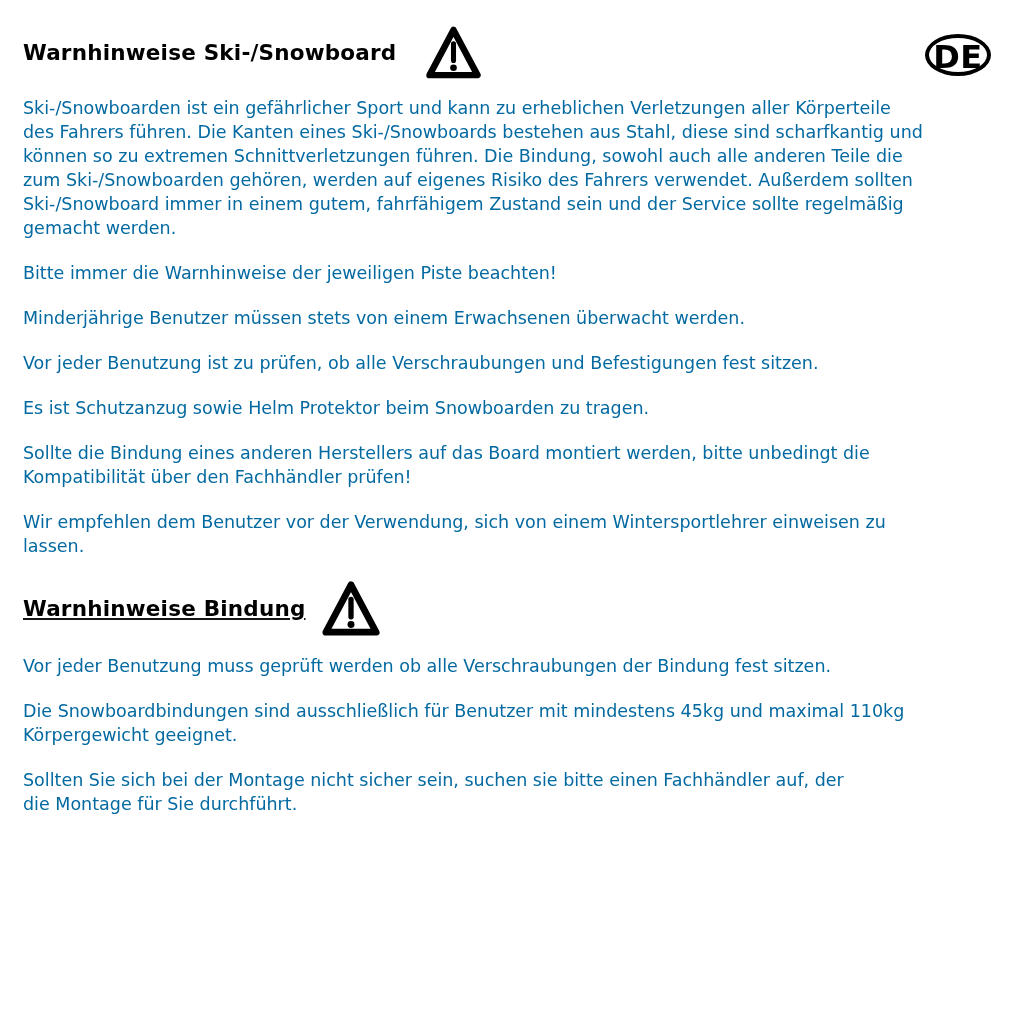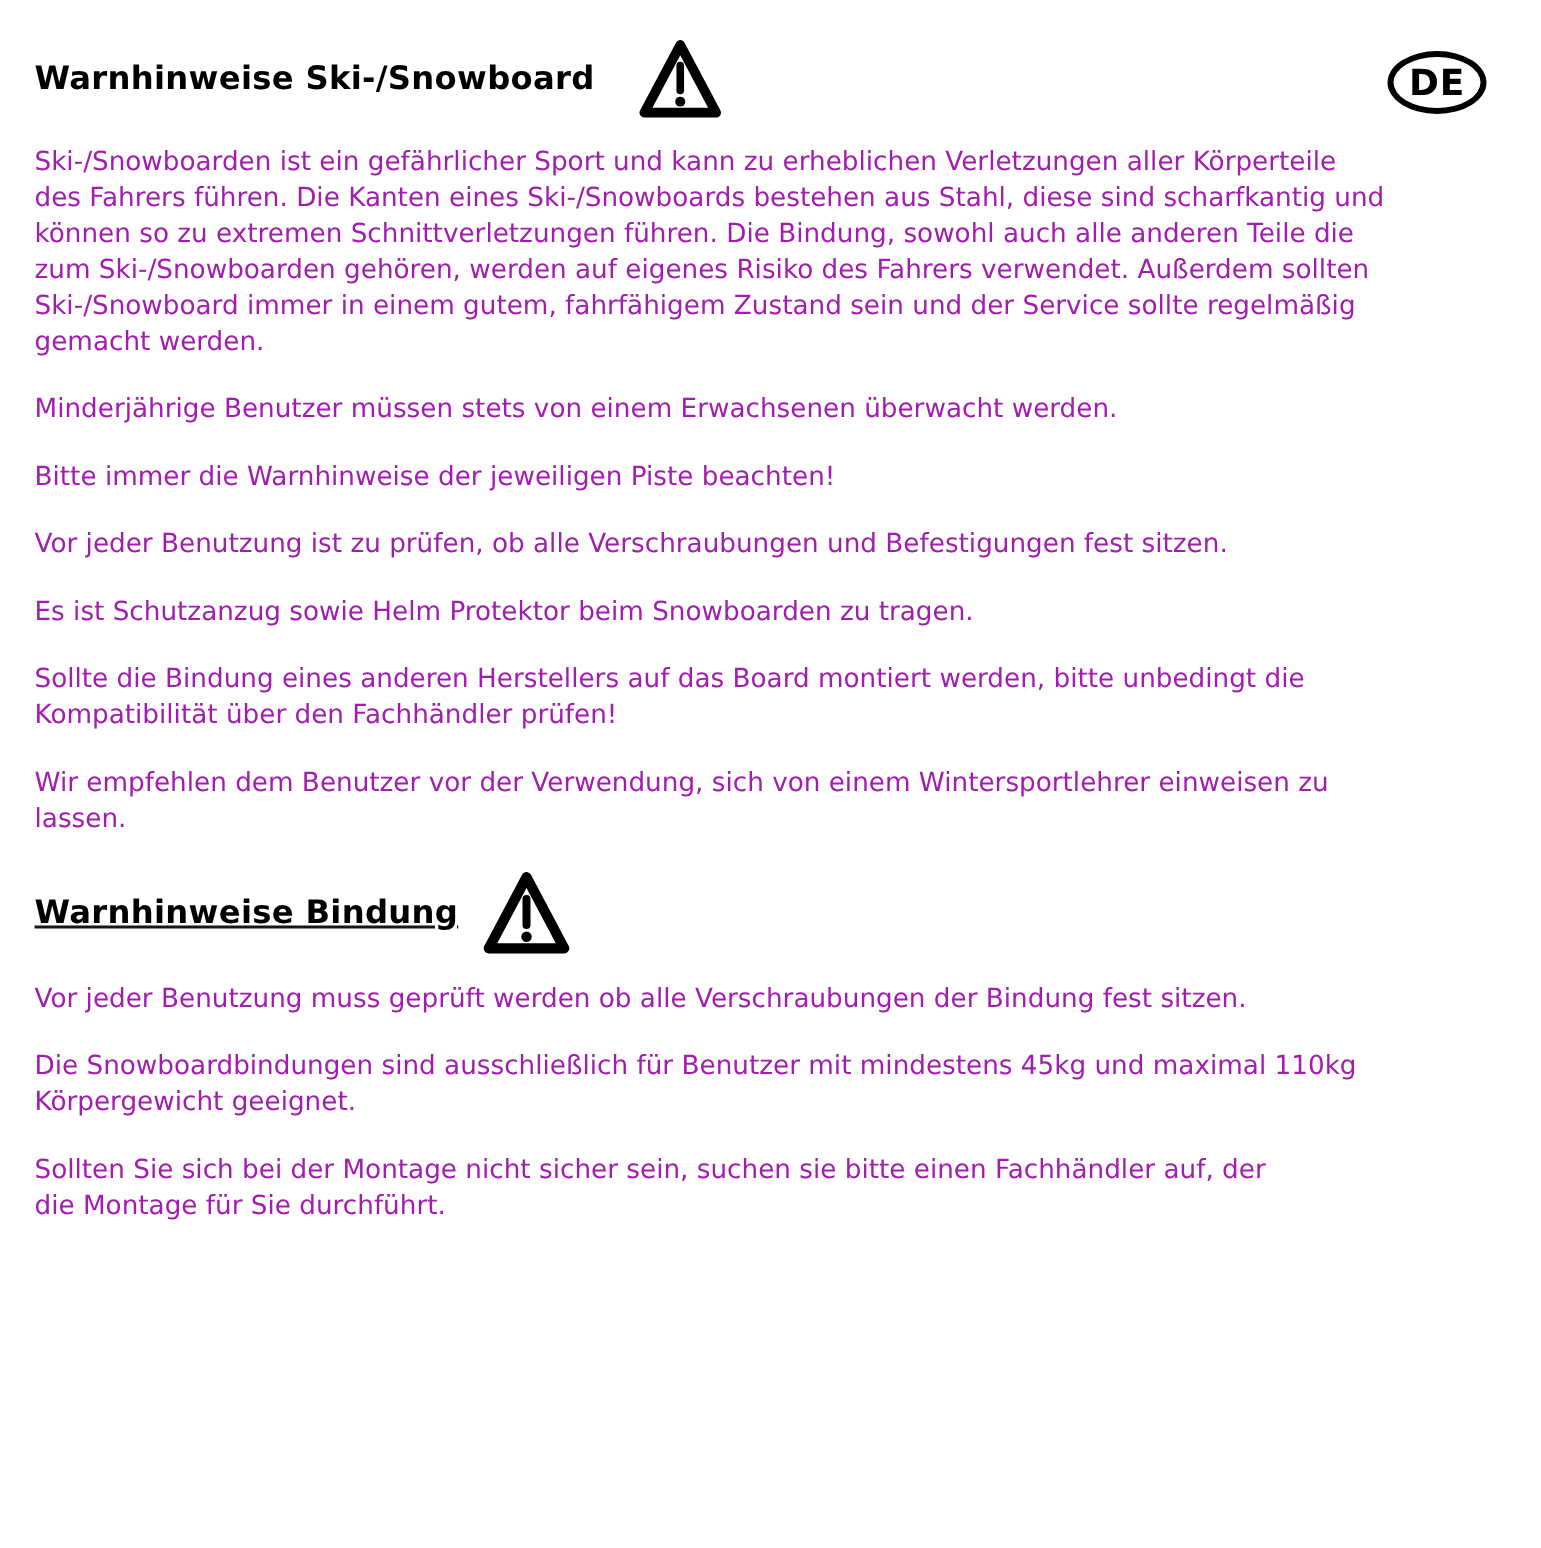--- a/index.html
+++ b/index.html
@@ -51,35 +51,34 @@
   .section-2 .heading-row {
     margin-top: 20px;
     margin-bottom: 15px;
     text-decoration: underline;
   }
   p.body-par {
     font-size: 17.5px;
     line-height: 24px;
     margin: 0 0 21px 0;
     white-space: pre-line;
-    color: #a21caf;
+    color: #0369a1;
   }
   .de-badge {
     position: absolute;
     top: 34px;
     right: 36px;
     width: 58px;
     height: 34px;
     border: 4px solid #000000;
     border-radius: 50%;
     display: flex;
-    align-items: center;
     justify-content: center;
     font-weight: bold;
-    font-size: 24px;
+    font-size: 32px;
     letter-spacing: 0.5px;
     color: #000000;
     background: #ffffff;
   }
 </style>
 </head>
 <body>
 
 <div class="page">
 
@@ -97,22 +96,22 @@
           <circle cx="32" cy="47" r="3.6" fill="#000000"></circle>
         </svg>
       </span>
     </div>
     <p class="body-par">Ski-/Snowboarden ist ein gefährlicher Sport und kann zu erheblichen Verletzungen aller Körperteile
 des Fahrers führen. Die Kanten eines Ski-/Snowboards bestehen aus Stahl, diese sind scharfkantig und
 können so zu extremen Schnittverletzungen führen. Die Bindung, sowohl auch alle anderen Teile die
 zum Ski-/Snowboarden gehören, werden auf eigenes Risiko des Fahrers verwendet. Außerdem sollten
 Ski-/Snowboard immer in einem gutem, fahrfähigem Zustand sein und der Service sollte regelmäßig
 gemacht werden.</p>
+    <p class="body-par">Bitte immer die Warnhinweise der jeweiligen Piste beachten!</p>
     <p class="body-par">Minderjährige Benutzer müssen stets von einem Erwachsenen überwacht werden.</p>
-    <p class="body-par">Bitte immer die Warnhinweise der jeweiligen Piste beachten!</p>
     <p class="body-par">Vor jeder Benutzung ist zu prüfen, ob alle Verschraubungen und Befestigungen fest sitzen.</p>
     <p class="body-par">Es ist Schutzanzug sowie Helm Protektor beim Snowboarden zu tragen.</p>
     <p class="body-par">Sollte die Bindung eines anderen Herstellers auf das Board montiert werden, bitte unbedingt die
 Kompatibilität über den Fachhändler prüfen!</p>
     <p class="body-par">Wir empfehlen dem Benutzer vor der Verwendung, sich von einem Wintersportlehrer einweisen zu
 lassen.</p>
   </div>
 
   <div class="section section-2">
     <div class="heading-row">

